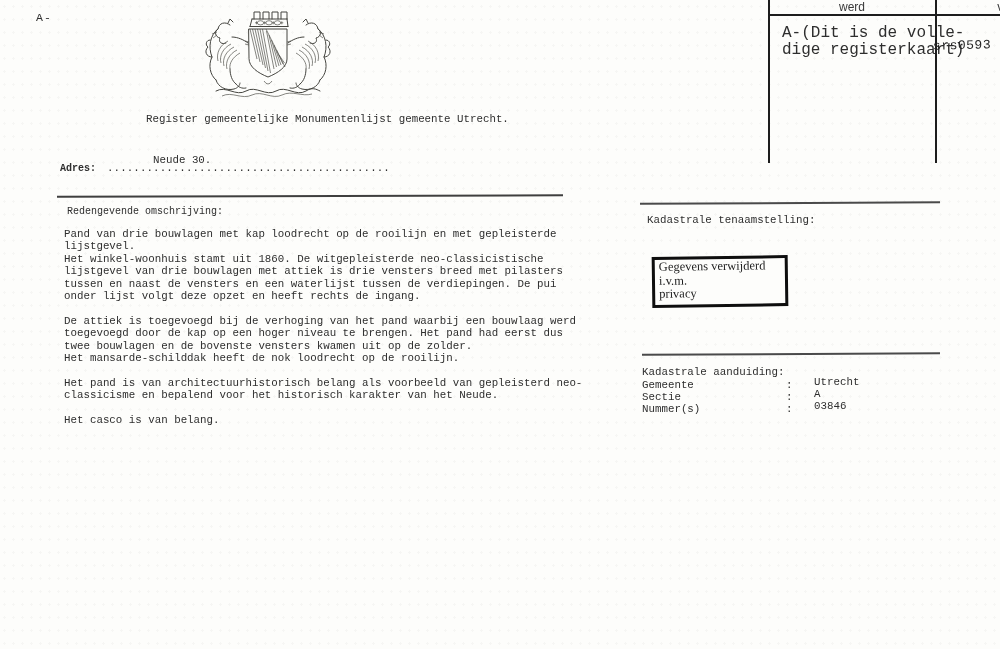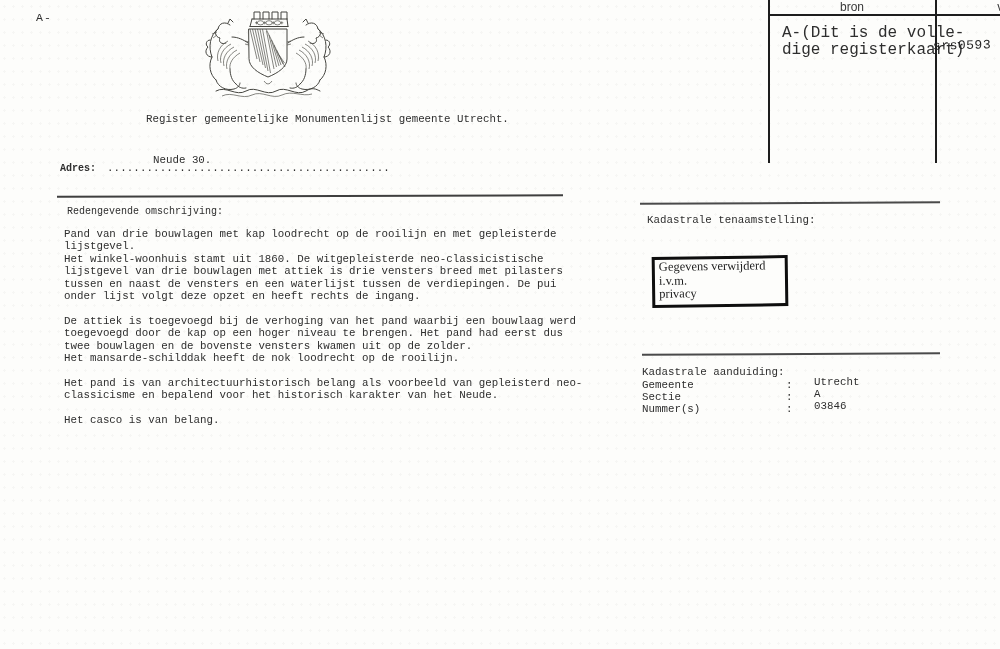--- a/index.html
+++ b/index.html
@@ -130,21 +130,21 @@
 Het mansarde-schilddak heeft de nok loodrecht op de rooilijn.
 
 Het pand is van architectuurhistorisch belang als voorbeeld van gepleisterd neo-
 classicisme en bepalend voor het historisch karakter van het Neude.
 
 Het casco is van belang.</div>
 
   <div class="abs tline vl-left"></div>
   <div class="abs tline vl-mid"></div>
   <div class="abs tline hl-header"></div>
-  <div class="abs th th-bron">bron</div>
+  <div class="abs th th-bron">werd</div>
   <div class="abs th th-verwerkt">verwerkt</div>
   <div class="abs bron-entry mono">A-(Dit is de volle-
 dige registerkaart)</div>
   <div class="abs verwerkt-entry mono">srs0593</div>
 
   <div class="abs tenaam-heading mono">Kadastrale tenaamstelling:</div>
   <div class="abs privacy-box">
     <div class="privacy-text">Gegevens verwijderd i.v.m.
 privacy</div>
   </div>

